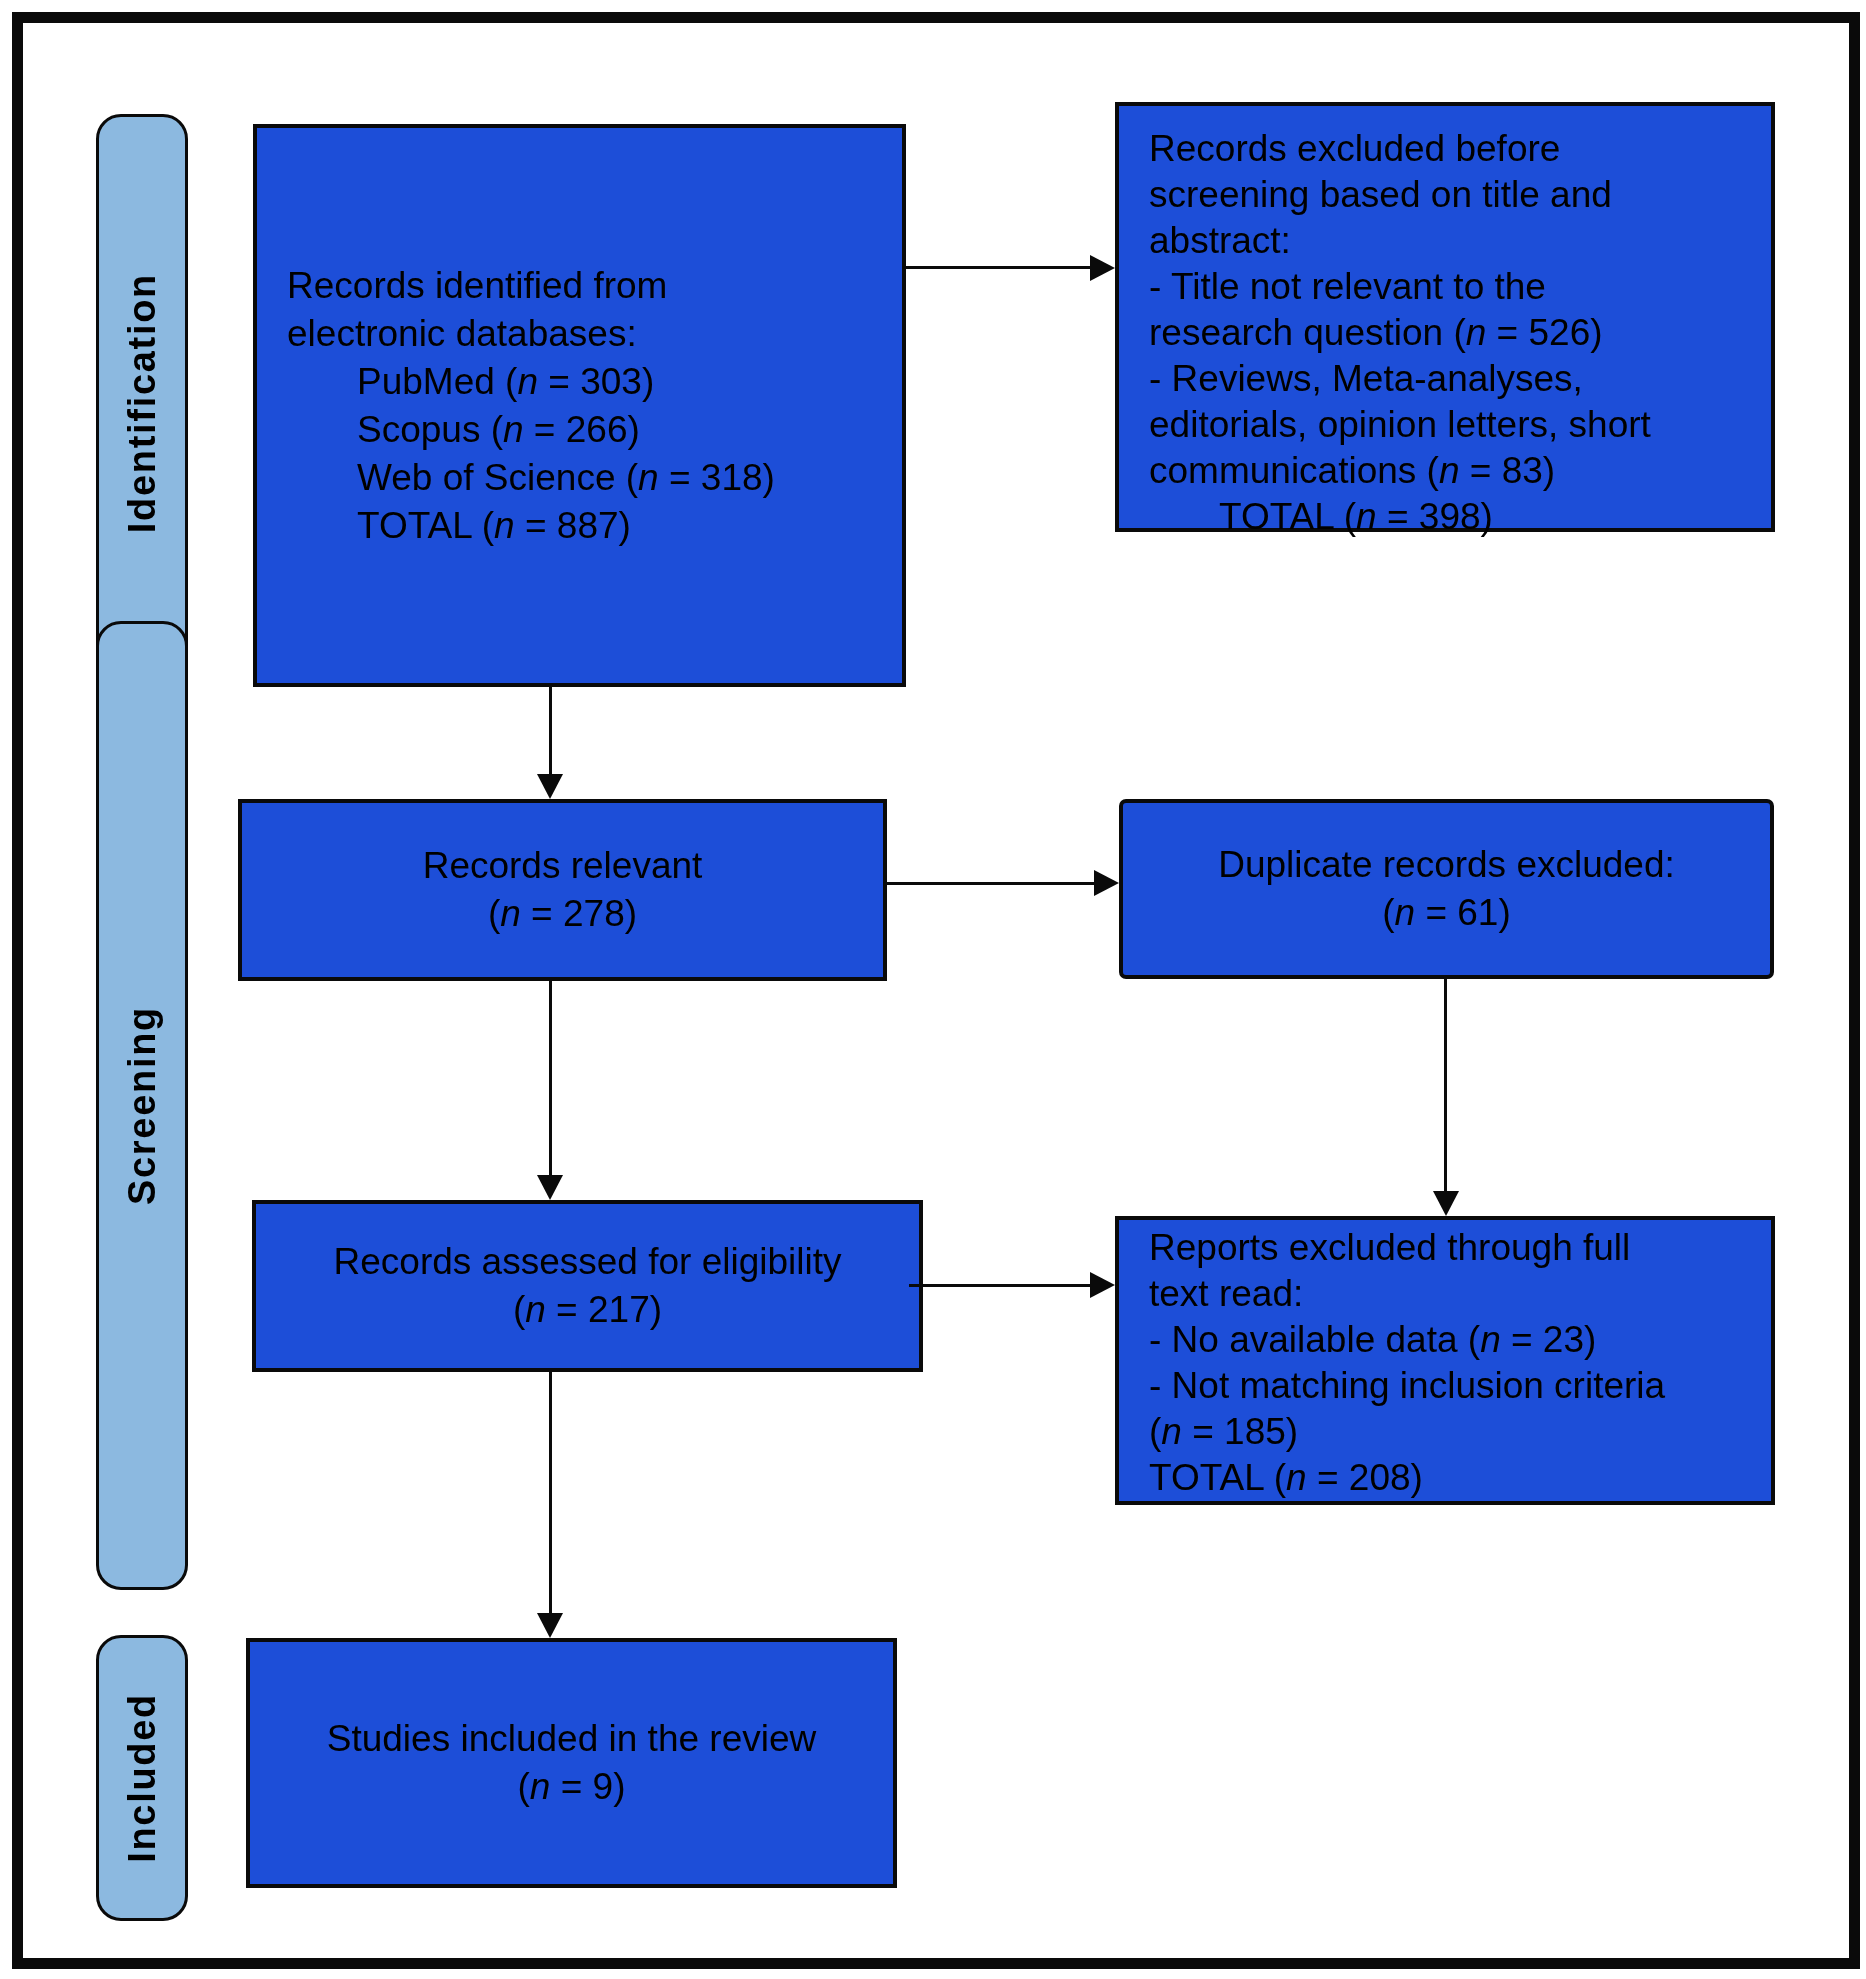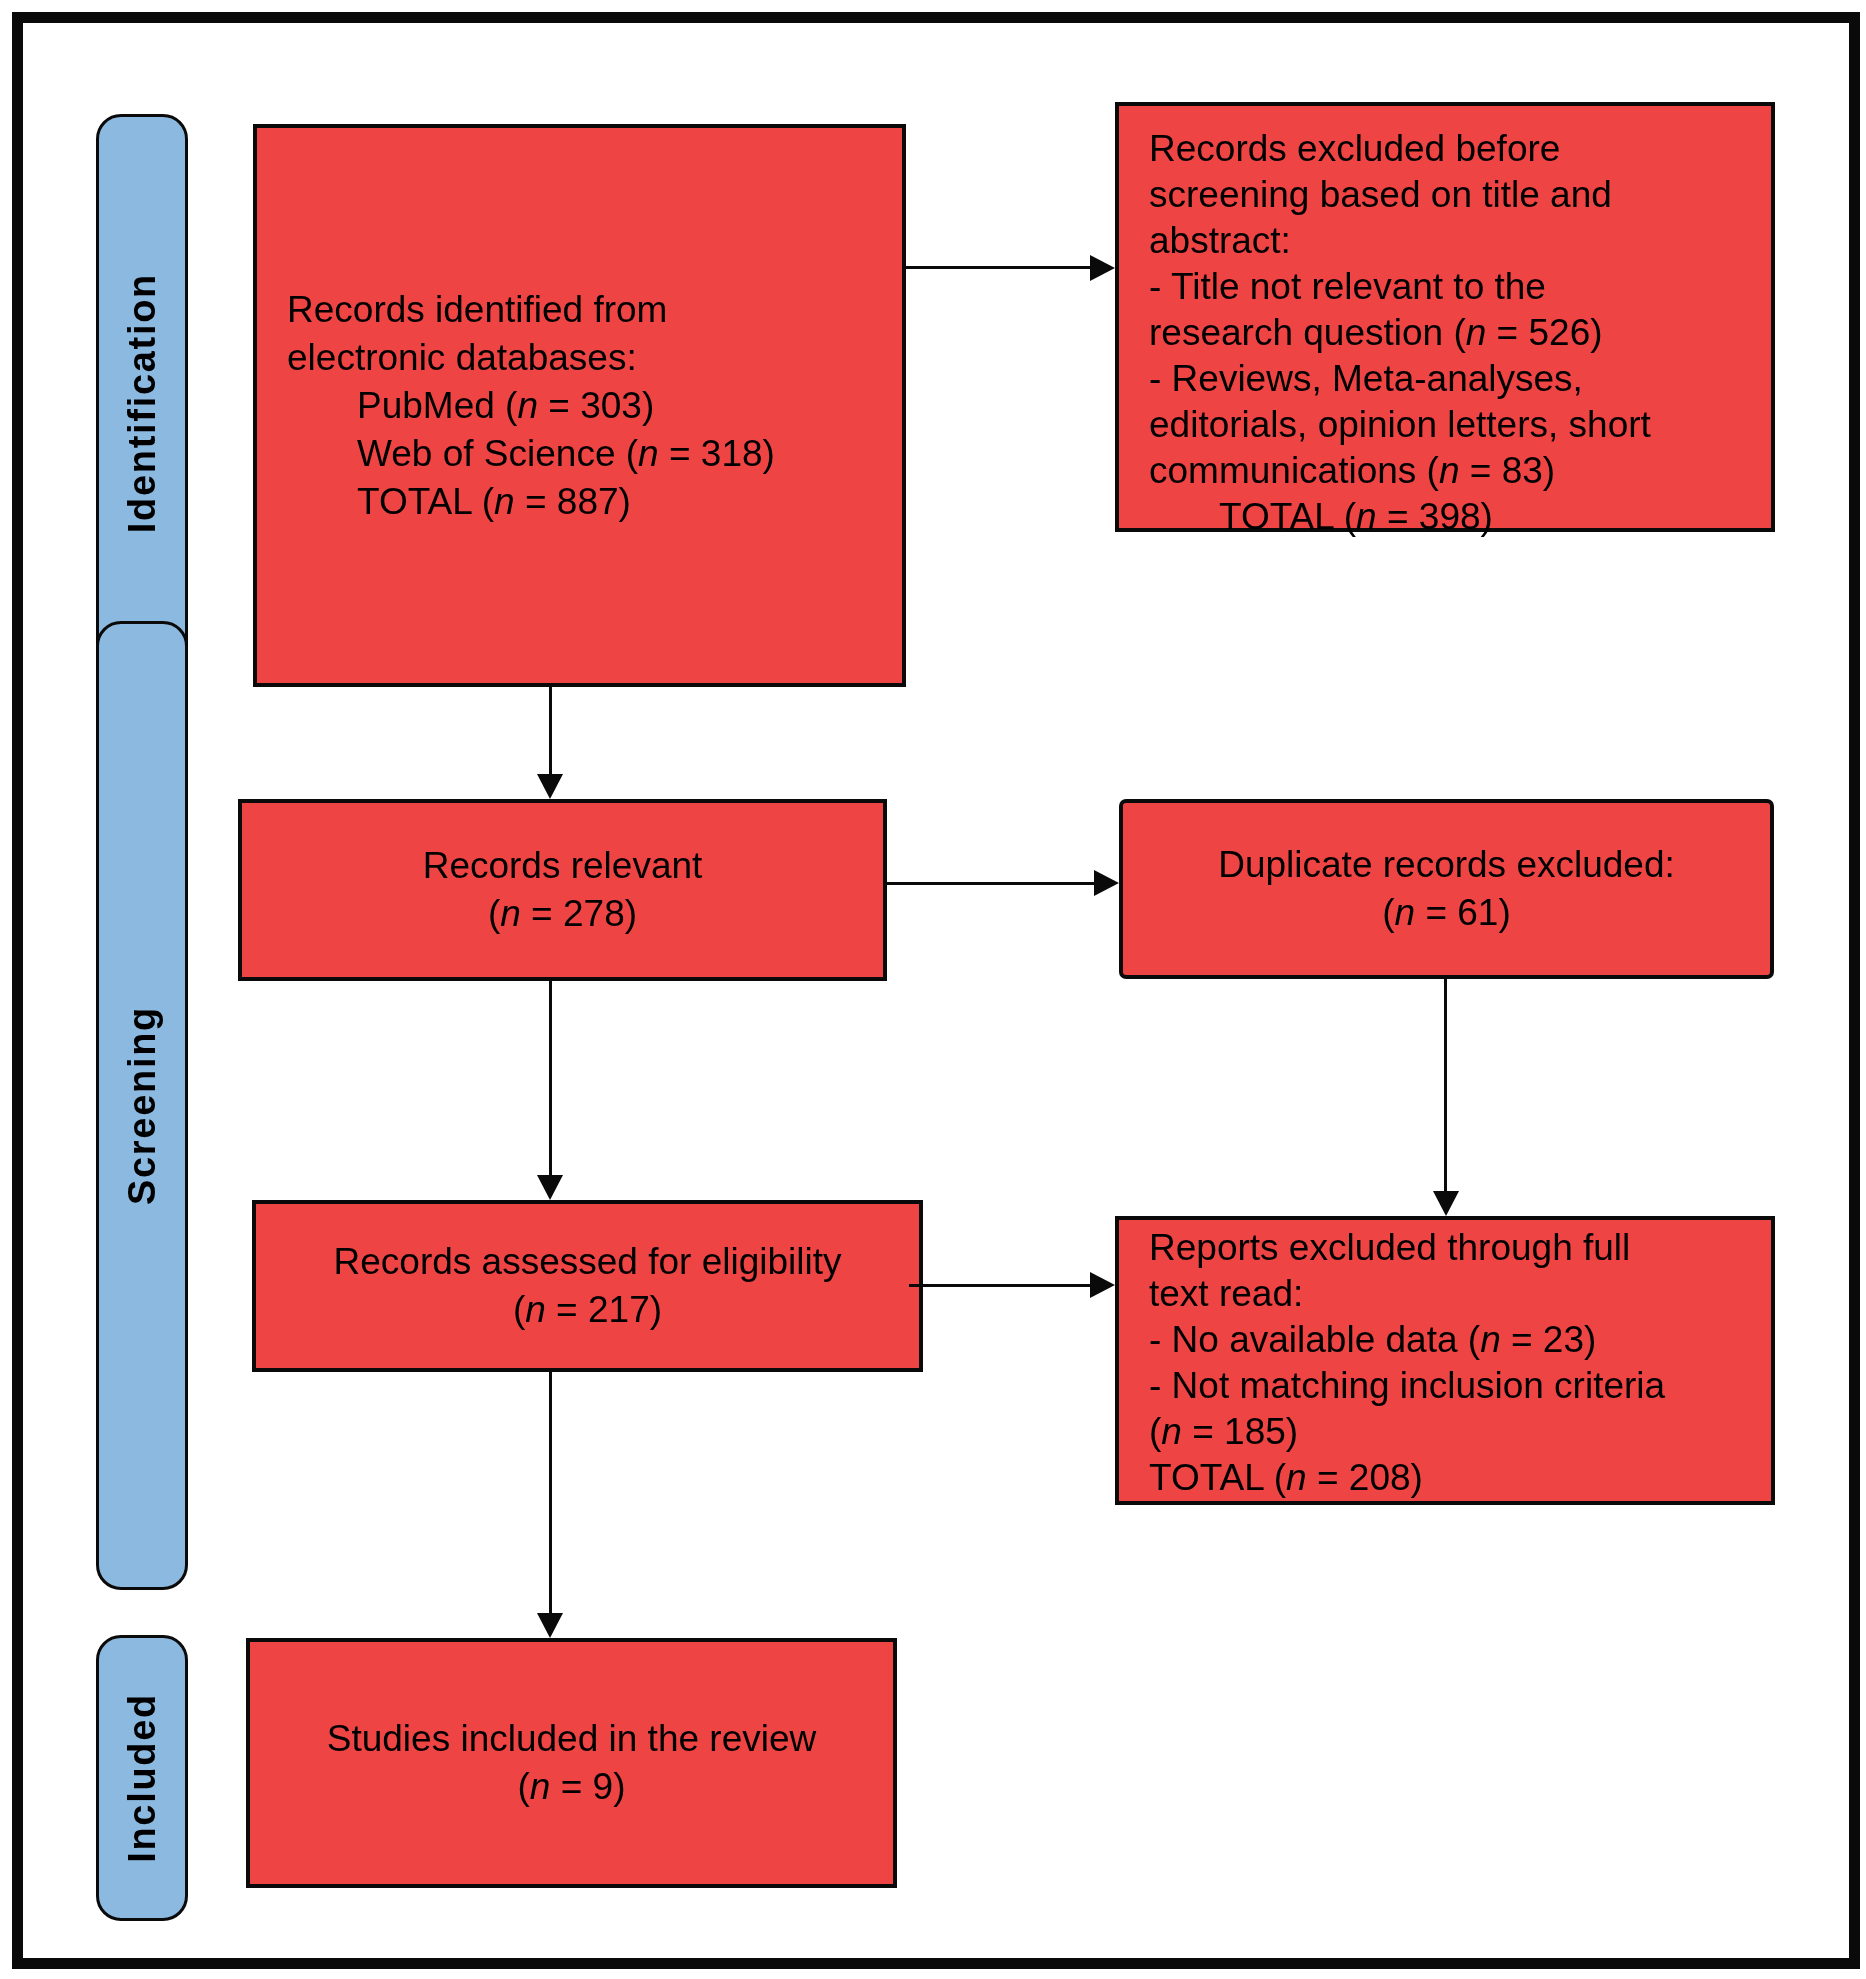--- a/index.html
+++ b/index.html
@@ -15,21 +15,21 @@
   .pill{
     position:absolute;left:96px;width:92px;
     border:3.3px solid #0a0a0a;border-radius:25px;
     display:flex;align-items:center;justify-content:center;
   }
   .pill-text{
     writing-mode:vertical-rl;transform:rotate(180deg);
     font-weight:bold;font-size:38px;letter-spacing:1.7px;white-space:nowrap;
   }
   .box{
-    position:absolute;background:#ef4444;border:4.2px solid #0a0a0a;
+    position:absolute;background:#1d4ed8;border:4.2px solid #0a0a0a;
     font-size:37px;line-height:48px;
     display:flex;flex-direction:column;
   }
   .box.align-center{justify-content:center;align-items:center;text-align:center;}
   .box.align-left{justify-content:center;align-items:flex-start;text-align:left;}
   .box.from-top{justify-content:flex-start;}
   .line{white-space:nowrap;}
   .line.indent{padding-left:70px;}
   .hline{position:absolute;height:3.3px;background:#0a0a0a;}
   .vline{position:absolute;width:3.3px;background:#0a0a0a;}
@@ -59,20 +59,21 @@
     <span class="pill-text">Screening</span>
   </div>
   <div class="pill" style="top: 1635px; height: 286px; background: rgb(140, 185, 224); border-color: rgb(10, 10, 10);">
     <span class="pill-text">Included</span>
   </div>
 
   <div class="box align-left" style="left: 253px; top: 124px; width: 653px; height: 563px; padding-left: 30px; border-color: rgb(10, 10, 10);">
       <div class="line"><span>Records identified from</span></div>
       <div class="line"><span>electronic databases:</span></div>
       <div class="line indent"><span>PubMed (</span><i>n</i><span> = 303)</span></div>
+      <div class="line indent"><span>Scopus (</span><i>n</i><span> = 266)</span></div>
       <div class="line indent"><span>Web of Science (</span><i>n</i><span> = 318)</span></div>
       <div class="line indent"><span>TOTAL (</span><i>n</i><span> = 887)</span></div>
     </div>
 
   <div class="box align-left from-top" style="left: 1115px; top: 102px; width: 660px; height: 430px; padding: 20px 16.7px 0px 30px; line-height: 46px; border-color: rgb(10, 10, 10);">
       <div class="line"><span>Records excluded before</span></div>
       <div class="line"><span>screening based on title and</span></div>
       <div class="line"><span>abstract:</span></div>
       <div class="line"><span>- Title not relevant to the</span></div>
       <div class="line"><span>research question (</span><i>n</i><span> = 526)</span></div>

